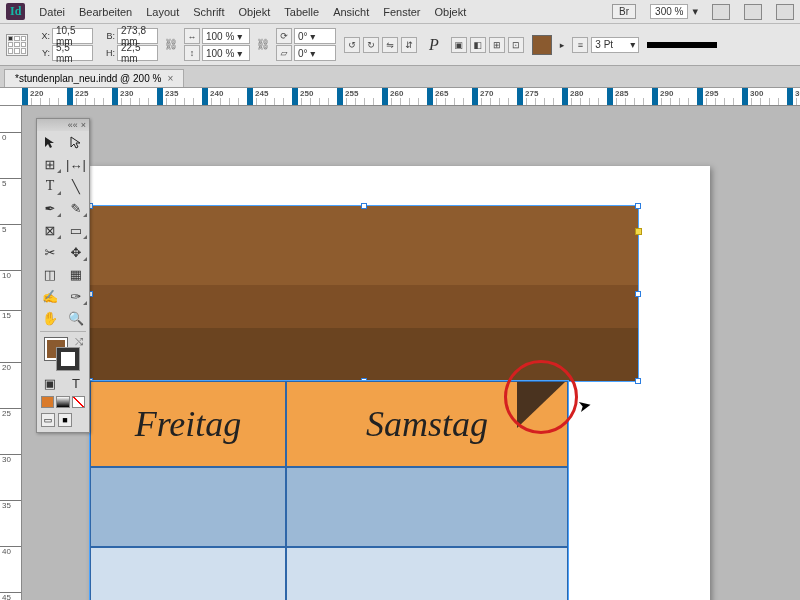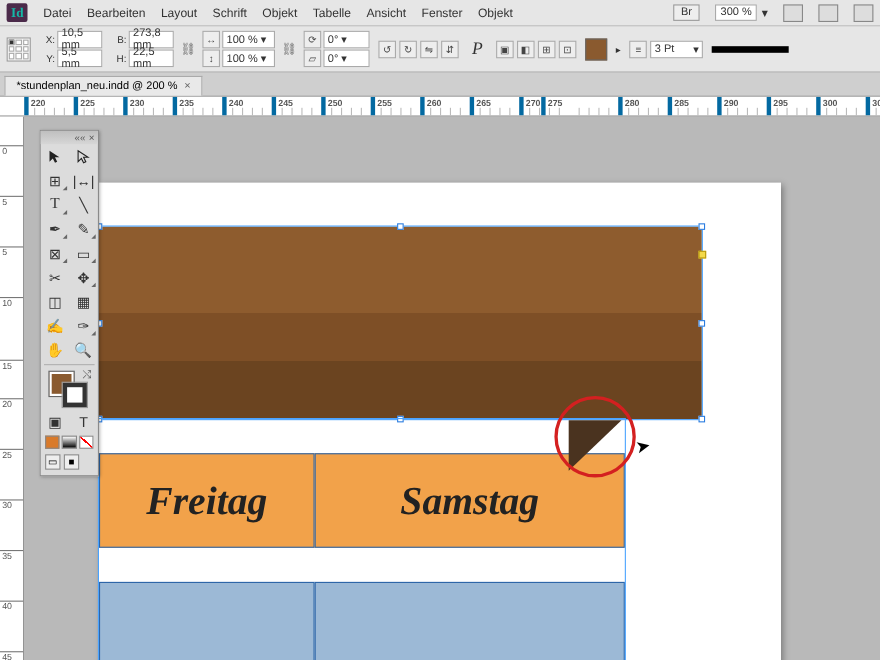--- a/index.html
+++ b/index.html
@@ -33,21 +33,21 @@
   .stroke-preview { width: 70px; height: 6px; background:#000; }
 
   
   .tabstrip { height: 22px; background: #cfcfcf; display:flex; align-items:end; padding: 0 4px; border-bottom:1px solid #999;}
   .tab { background: #e9e9e9; border:1px solid #aaa; border-bottom:none; font-size:10px; padding: 3px 10px; display:flex; align-items:center; gap:6px; }
   .tab .close { font-size:10px; color:#666; cursor:pointer; }
 
   
   .ruler-h { position:absolute; top: 88px; left:0; right:0; height:18px; background:#fff; border-bottom:1px solid #888; overflow:hidden; font-size:8px; color:#555;}
   .ruler-h .ticks { position:absolute; top:0; left:22px; right:0; height:100%; }
-  .ruler-h .major { position:absolute; top:0; border-left:4px solid #0369a1; height:100%;font-weight:bold; }
+  .ruler-h .major { position:absolute; top:0; border-left:6px solid #0369a1; height:100%;font-weight:bold; }
   .ruler-h .major span { position:absolute; top:1px; left:2px; }
   .ruler-h .minor { position:absolute; top:10px; border-left:1px solid #bbb; height:8px; }
 
   
   .ruler-v { position:absolute; top:106px; left:0; width:22px; bottom:0; background:#fff; border-right:1px solid #888; font-size:8px; color:#555;}
   .ruler-v .major { position:absolute; left:0; right:0; border-top:1px solid #777; }
   .ruler-v .major span { position:absolute; left:2px; top:0; }
 
   
   .canvas-area { position:absolute; top:106px; left:22px; right:0; bottom:0; background:#b9b9b9; overflow:hidden; }
@@ -59,21 +59,21 @@
   .sel-rect { position:absolute; top:100px; left:68px; width:548px; height:175px; background: linear-gradient(#8e5c2e 0 45%, #7e4f26 45% 70%, #6b4420 70% 100%); outline:1px solid #4aa3ff; }
   .handle { position:absolute; width:6px; height:6px; background:#fff; border:1px solid #2b7de0; }
   .handle.tl{top:-3px;left:-3px;} .handle.tm{top:-3px;left:50%;margin-left:-3px;} .handle.tr{top:-3px;right:-3px;}
   .handle.ml{top:50%;left:-3px;margin-top:-3px;} .handle.mr{top:50%;right:-3px;margin-top:-3px;}
   .handle.bl{bottom:-3px;left:-3px;} .handle.bm{bottom:-3px;left:50%;margin-left:-3px;} .handle.br{bottom:-3px;right:-3px;}
   .yellow-dot { position:absolute; width:7px; height:7px; background:#f3d94a; border:1px solid #b99a10; top:22px; right:-4px; }
 
   
   .tbl { position:absolute; top:275px; left:68px; width:478px; }
   .tbl-row { display:flex; }
-  .tbl-cell { border:1.5px solid #2e66a8; font-family: "Georgia", serif; font-weight: bold; font-style: italic; display:flex; align-items:center; justify-content:center;margin-top:31px; }
+  .tbl-cell { border:1.5px solid #2e66a8; font-family: "Georgia", serif; font-weight: normal; font-style: italic; display:flex; align-items:center; justify-content:center; }
   .tbl-hdr .tbl-cell { background:#f2a24a; height:86px; font-size: 36px; color:#222; }
   .tbl-body1 .tbl-cell { background:#9cb9d6; height:80px; }
   .tbl-body2 .tbl-cell { background:#d0dfee; height:70px; }
   .c1 { width: 196px; } .c2 { width: 282px; }
   .tbl-overlay { position:absolute; inset:0; outline:1px solid #4aa3ff; pointer-events:none; }
 
   
   .earmark { position:absolute; top:276px; left:495px; width:0; height:0; border-top: 46px solid #4a331f; border-right: 48px solid transparent; }
   .highlight-circle { position:absolute; top:254px; left:482px; width:74px; height:74px; border:3px solid #d42020; border-radius:50%; }
   .cursor-arrow { position:absolute; top:290px; left:556px; font-size:16px; color:#000; transform: rotate(-12deg); }
@@ -288,21 +288,21 @@
       <div class="minor" style="left: 423px;"></div>
       <div class="minor" style="left: 432px;"></div>
       <div class="minor" style="left: 441px;"></div>
       <div class="major" style="left: 450px;">
         <span>270</span>
       </div>
       <div class="minor" style="left: 459px;"></div>
       <div class="minor" style="left: 468px;"></div>
       <div class="minor" style="left: 477px;"></div>
       <div class="minor" style="left: 486px;"></div>
-      <div class="major" style="left: 470px;">
+      <div class="major" style="left: 495px;">
         <span>275</span>
       </div>
       <div class="minor" style="left: 504px;"></div>
       <div class="minor" style="left: 513px;"></div>
       <div class="minor" style="left: 522px;"></div>
       <div class="minor" style="left: 531px;"></div>
       <div class="major" style="left: 540px;">
         <span>280</span>
       </div>
       <div class="minor" style="left: 549px;"></div>
@@ -350,21 +350,21 @@
     </div>
     <div class="major" style="top: 72px;">
       <span>5</span>
     </div>
     <div class="major" style="top: 118px;">
       <span>5</span>
     </div>
     <div class="major" style="top: 164px;">
       <span>10</span>
     </div>
-    <div class="major" style="top: 221px; text-decoration: underline;">
+    <div class="major" style="top: 204px; text-decoration: underline;">
       <span>15</span>
     </div>
     <div class="major" style="top: 256px;">
       <span>20</span>
     </div>
     <div class="major" style="top: 302px;">
       <span>25</span>
     </div>
     <div class="major" style="top: 348px;">
       <span>30</span>

